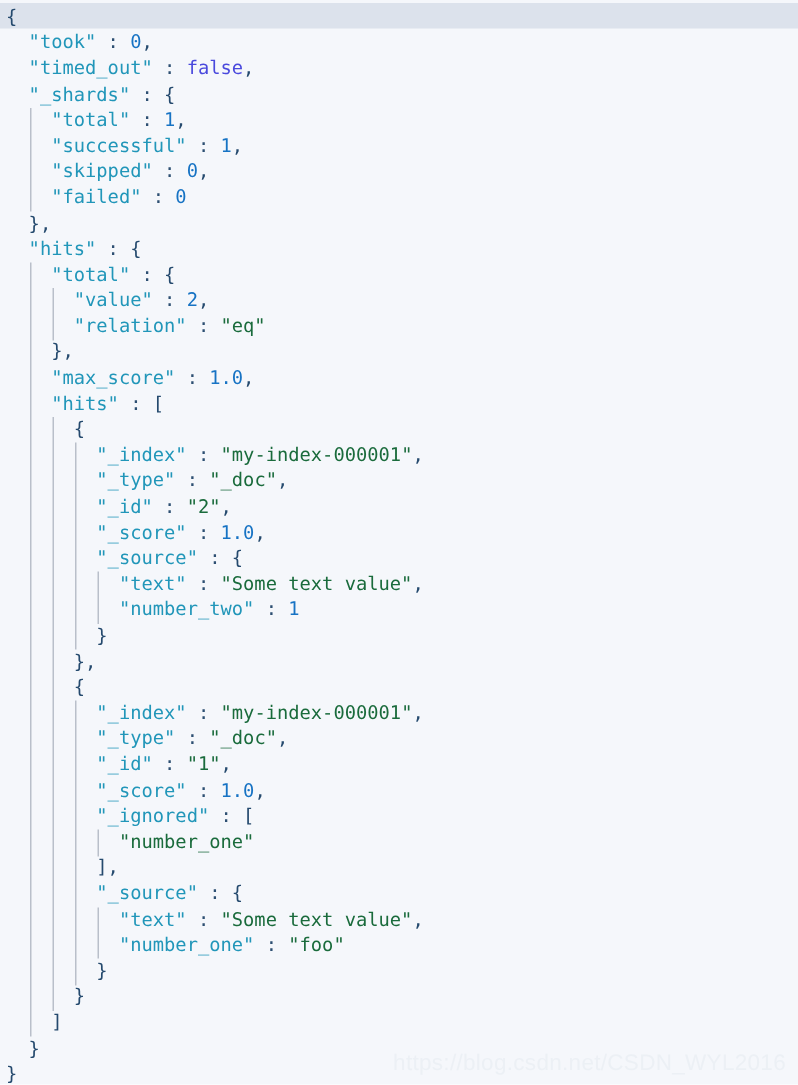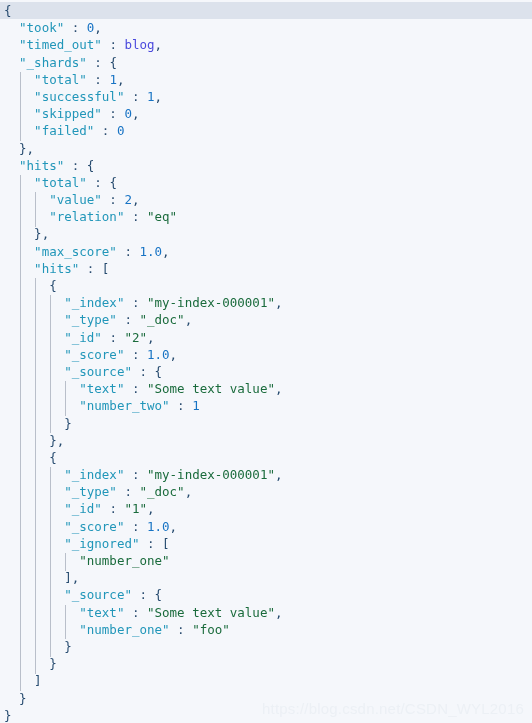--- a/index.html
+++ b/index.html
@@ -70,21 +70,21 @@
       <div class="rail" style="left: 34.58px; top: 278.2px; height: 395.6px;"></div>
       <div class="rail" style="left: 49.62px; top: 295.4px; height: 137.6px;"></div>
       <div class="rail" style="left: 49.62px; top: 467.4px; height: 189.2px;"></div>
       <div class="rail" style="left: 64.66px; top: 381.4px; height: 34.4px;"></div>
       <div class="rail" style="left: 64.66px; top: 553.4px; height: 17.2px;"></div>
       <div class="rail" style="left: 64.66px; top: 605px; height: 34.4px;"></div>
     </div>
   <div id="code">
       <div class="line current"><span></span><span class="punct">{</span></div>
       <div class="line"><span>  </span><span class="key">"took"</span><span class="op"> : </span><span class="num">0</span><span class="punct">,</span></div>
-      <div class="line"><span>  </span><span class="key">"timed_out"</span><span class="op"> : </span><span class="bool">blog</span><span class="punct">,</span></div>
+      <div class="line"><span>  </span><span class="key">"timed_out"</span><span class="op"> : </span><span class="bool">false</span><span class="punct">,</span></div>
       <div class="line"><span>  </span><span class="key">"_shards"</span><span class="op"> : </span><span class="punct">{</span></div>
       <div class="line"><span>    </span><span class="key">"total"</span><span class="op"> : </span><span class="num">1</span><span class="punct">,</span></div>
       <div class="line"><span>    </span><span class="key">"successful"</span><span class="op"> : </span><span class="num">1</span><span class="punct">,</span></div>
       <div class="line"><span>    </span><span class="key">"skipped"</span><span class="op"> : </span><span class="num">0</span><span class="punct">,</span></div>
       <div class="line"><span>    </span><span class="key">"failed"</span><span class="op"> : </span><span class="num">0</span></div>
       <div class="line"><span>  </span><span class="punct">},</span></div>
       <div class="line"><span>  </span><span class="key">"hits"</span><span class="op"> : </span><span class="punct">{</span></div>
       <div class="line"><span>    </span><span class="key">"total"</span><span class="op"> : </span><span class="punct">{</span></div>
       <div class="line"><span>      </span><span class="key">"value"</span><span class="op"> : </span><span class="num">2</span><span class="punct">,</span></div>
       <div class="line"><span>      </span><span class="key">"relation"</span><span class="op"> : </span><span class="str">"eq"</span></div>

